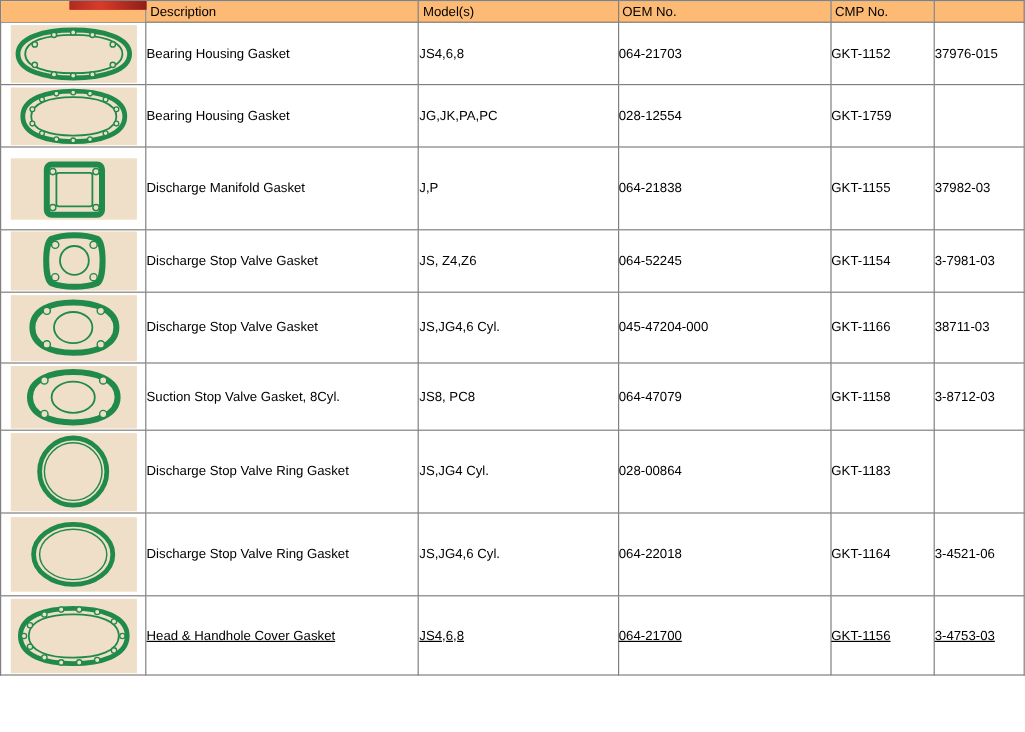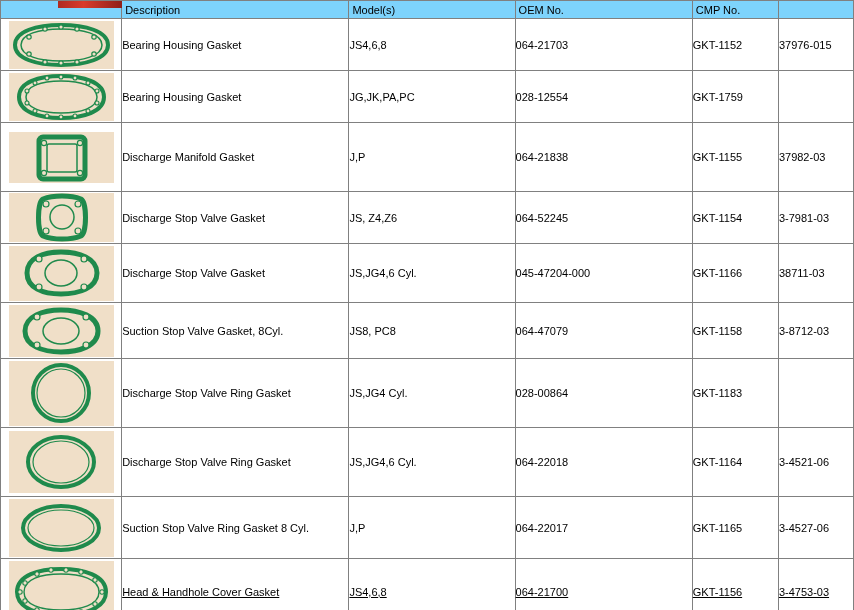--- a/index.html
+++ b/index.html
@@ -34,21 +34,21 @@
   }
   
   col.c-img   { width: 121px; }
   col.c-desc  { width: 227px; }
   col.c-model { width: 166px; }
   col.c-oem   { width: 177px; }
   col.c-cmp   { width: 86px; }
   col.c-extra { width: 75px; }
 
   thead tr.header-row td {
-    background: #7dd3fc;
+    background: #fdba74;
     height: 15px;
     font-size: 11px;
     padding: 1px 3px 1px 3px;
     vertical-align: middle;
     border: 1px solid #808080;
   }
   thead td.hdr-img {
     background: #ffff00;
     position: relative;
     padding: 0;
@@ -298,36 +298,20 @@
             </svg>
           </div>
         </td>
         <td class="cell-text">Discharge Stop Valve Ring Gasket</td>
         <td class="cell-text">JS,JG4,6 Cyl.</td>
         <td class="cell-text">064-22018</td>
         <td class="cell-text">GKT-1164</td>
         <td class="cell-text">3-4521-06</td>
       </tr>
 
-      <tr style="height:62px;">
-        <td class="img-cell">
-          <div class="thumb" style="width:105px;height:58px;">
-            <svg width="105" height="58" viewBox="0 0 105 58">
-              <rect x="0" y="0" width="105" height="58" fill="#f0dfc8"></rect>
-              <ellipse cx="52" cy="29" rx="38" ry="22" fill="none" stroke="#1f8a4c" stroke-width="4"></ellipse>
-              <ellipse cx="52" cy="29" rx="33" ry="18" fill="#f0dfc8" stroke="#1f8a4c" stroke-width="1.2"></ellipse>
-            </svg>
-          </div>
-        </td>
-        <td class="cell-text">Suction Stop Valve Ring Gasket 8 Cyl.</td>
-        <td class="cell-text">J,P</td>
-        <td class="cell-text">064-22017</td>
-        <td class="cell-text">GKT-1165</td>
-        <td class="cell-text">3-4527-06</td>
-      </tr>
 
       <tr style="height:66px;text-decoration:underline;">
         <td class="img-cell">
           <div class="thumb" style="width:105px;height:62px;">
             <svg width="105" height="62" viewBox="0 0 105 62">
               <rect x="0" y="0" width="105" height="62" fill="#f0dfc8"></rect>
               <path d="M8 31 C8 14 30 8 52 8 C74 8 97 14 97 31 C97 48 74 54 52 54 C30 54 8 48 8 31 Z" fill="none" stroke="#1f8a4c" stroke-width="4"></path>
               <path d="M15 31 C15 18 32 13 52 13 C72 13 90 18 90 31 C90 44 72 49 52 49 C32 49 15 44 15 31 Z" fill="none" stroke="#1f8a4c" stroke-width="1.4"></path>
               <g fill="#f0dfc8" stroke="#1f8a4c" stroke-width="1.1">
                 <circle cx="16" cy="22" r="2.2"></circle>

